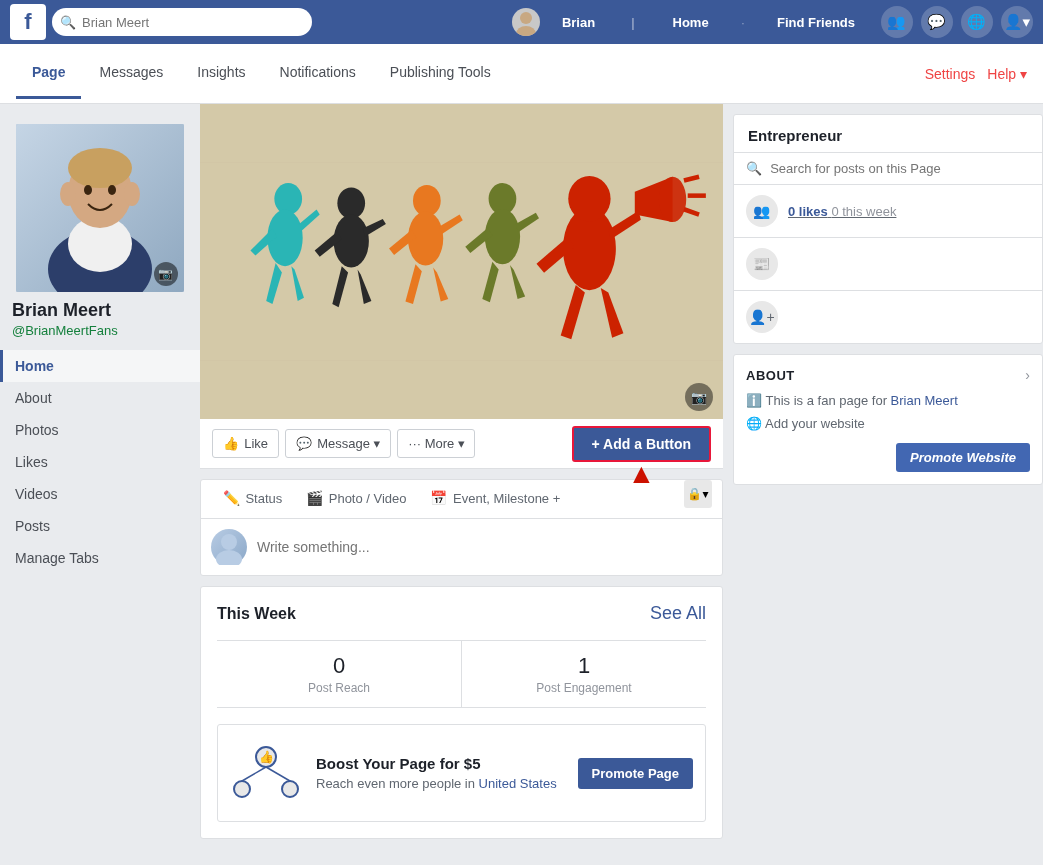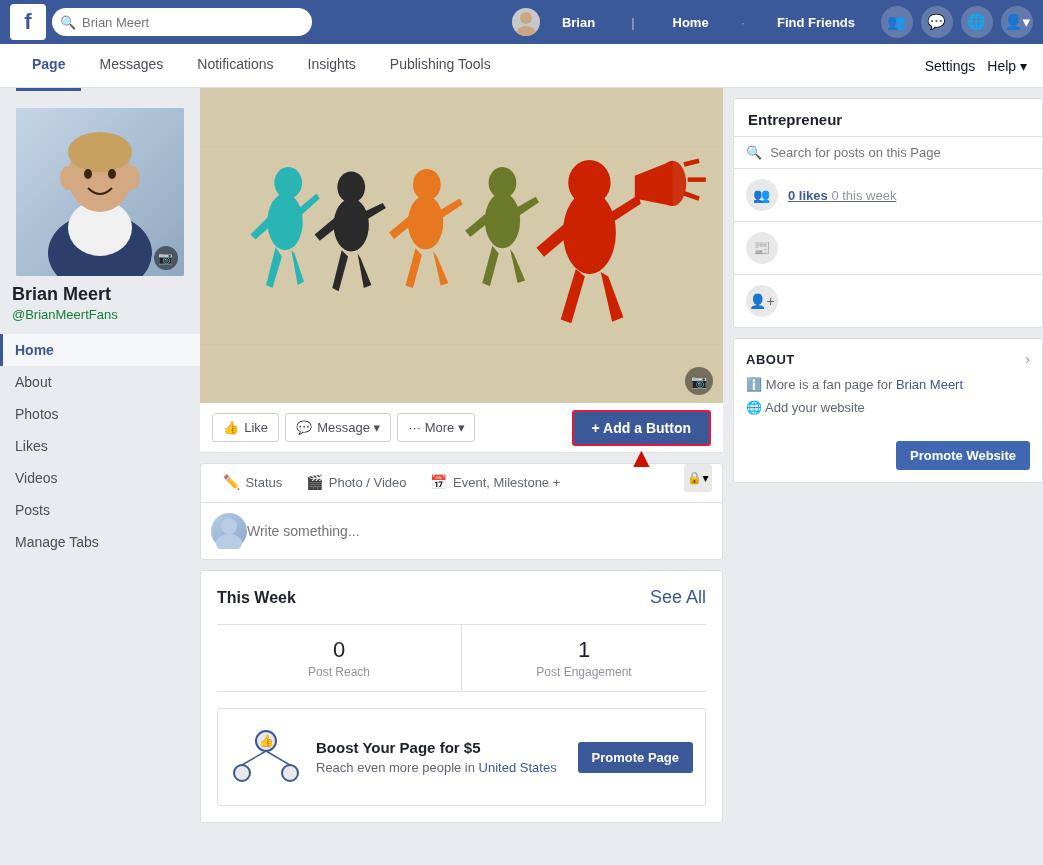--- a/index.html
+++ b/index.html
@@ -66,42 +66,42 @@
       color: #fff; font-size: 13px; font-weight: 600; cursor: pointer; padding: 4px 6px;
     }
 
     
     .page-nav {
       background: #fff;
       border-bottom: 1px solid #dddfe2;
       display: flex;
       align-items: center;
       padding: 0 16px;
-      height: 44px;
+      height: 60px;
     }
     .page-nav-tabs { display: flex; align-items: center; flex: 1; gap: 2px; }
     .page-nav-tab {
       padding: 0 16px;
       height: 50px;
       display: flex; align-items: center;
       font-size: 14px;
       color: #4b4f56;
       cursor: pointer;
       border-bottom: 3px solid transparent;
       font-weight: 500;
     }
     .page-nav-tab.active {
       color: #3b5998;
       border-bottom-color: #3b5998;
       font-weight: 600;
     }
     .page-nav-right { display: flex; gap: 12px; align-items: center; }
     .page-nav-right-btn {
       font-size: 14px;
-      color: #0f172a;
+      color: #ef4444;
       cursor: pointer;
       font-weight: 500;
     }
 
     
     .main-layout {
       display: flex;
       max-width: 1043px;
       margin: 0 auto;
       padding-top: 0;
@@ -253,20 +253,21 @@
       padding: 10px 12px;
       font-size: 13px;
       color: #606770;
       cursor: pointer;
       display: flex; align-items: center; gap: 5px;
       border-bottom: 2px solid transparent;
     }
     .post-tab-icon { font-size: 14px; }
     .post-input-row {
       display: flex; align-items: center; padding: 10px;
+      gap: 10px;
     }
     .post-avatar {
       width: 36px; height: 36px; border-radius: 50%;
       background: linear-gradient(135deg, #b8cce4, #8ba8c8);
       flex-shrink: 0;
     }
     .post-input {
       flex: 1;
       border: none;
       outline: none;
@@ -395,33 +396,34 @@
       padding: 12px;
     }
     .about-header {
       display: flex; justify-content: space-between; align-items: center;
       margin-bottom: 10px;
     }
     .about-title { font-size: 13px; font-weight: 700; color: #1d2129; text-transform: uppercase; letter-spacing: 0.5px; }
     .about-chevron { color: #90949c; font-size: 14px; cursor: pointer; }
     .about-text { font-size: 13px; color: #606770; margin-bottom: 8px; }
     .about-text a { color: #3b5998; text-decoration: none; }
-    .about-add-link { font-size: 13px; color: #606770; margin-bottom: 26px; }
+    .about-add-link { font-size: 13px; color: #606770; margin-bottom: 12px; }
     .promote-website-row {
       display: flex; justify-content: flex-end; margin-top: 6px;
     }
     .promote-website-btn {
       background: #4267b2;
       color: #fff;
       border: none;
       border-radius: 3px;
       padding: 7px 14px;
       font-size: 13px;
       font-weight: 600;
       cursor: pointer;
+      font-style: italic;
     }
 
     .action-bar-wrap {
       position: relative;
     }
 
     
     .cover-svg { width: 100%; height: 100%; }
   </style>
 </head>
@@ -460,24 +462,24 @@
 
 <div class="page-nav">
   <div class="page-nav-tabs">
     <div class="page-nav-tab active">
       <span>Page</span>
     </div>
     <div class="page-nav-tab">
       <span>Messages</span>
     </div>
     <div class="page-nav-tab">
+      <span>Insights</span>
+    </div>
+    <div class="page-nav-tab">
       <span>Notifications</span>
-    </div>
-    <div class="page-nav-tab">
-      <span>Insights</span>
     </div>
     <div class="page-nav-tab">
       <span>Publishing Tools</span>
     </div>
   </div>
   <div class="page-nav-right">
     <span class="page-nav-right-btn">Settings</span>
     <span class="page-nav-right-btn">Help ▾</span>
   </div>
 </div>
@@ -734,21 +736,21 @@
         <div class="rs-action-icon">👤+</div>
       </div>
     </div>
 
     <div class="about-section">
       <div class="about-header">
         <span class="about-title">ABOUT</span>
         <span class="about-chevron">›</span>
       </div>
       <div class="about-text">
-        <span>ℹ️ More is a fan page for </span><a href="#">Brian Meert</a>
+        <span>ℹ️ This is a fan page for </span><a href="#">Brian Meert</a>
       </div>
       <div class="about-add-link">
         <span>🌐 </span><span>Add your website</span>
       </div>
       <div class="promote-website-row">
         <button class="promote-website-btn">Promote Website</button>
       </div>
     </div>
   </div>
 

